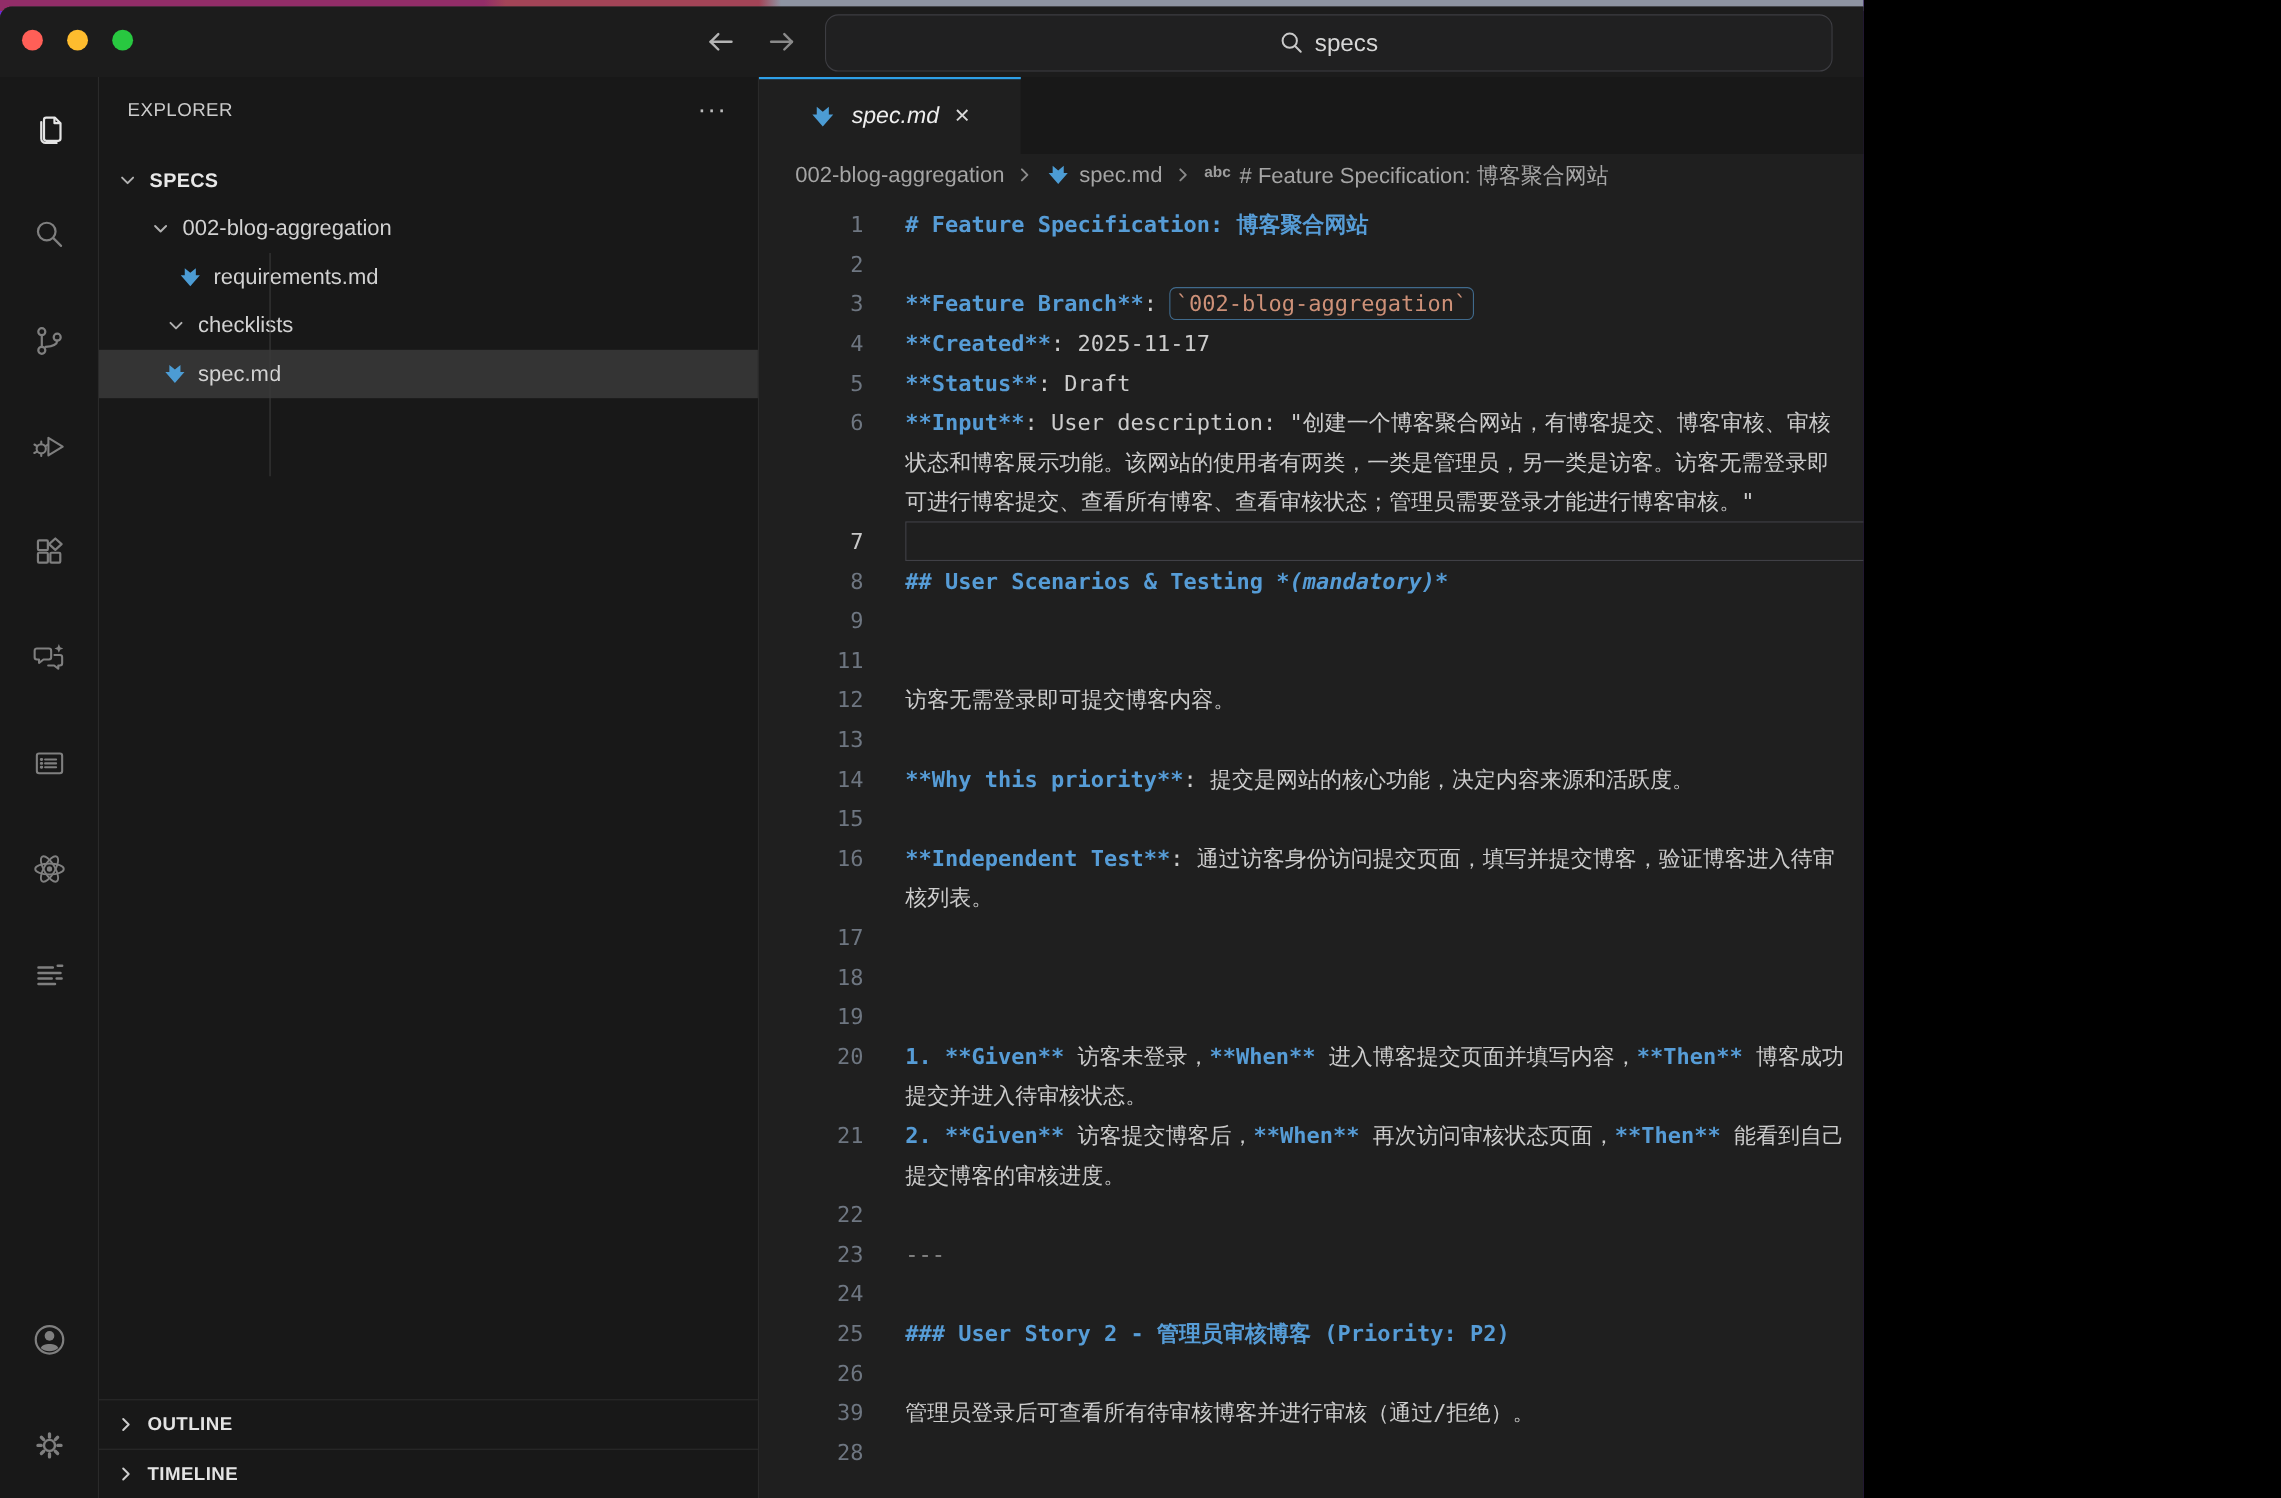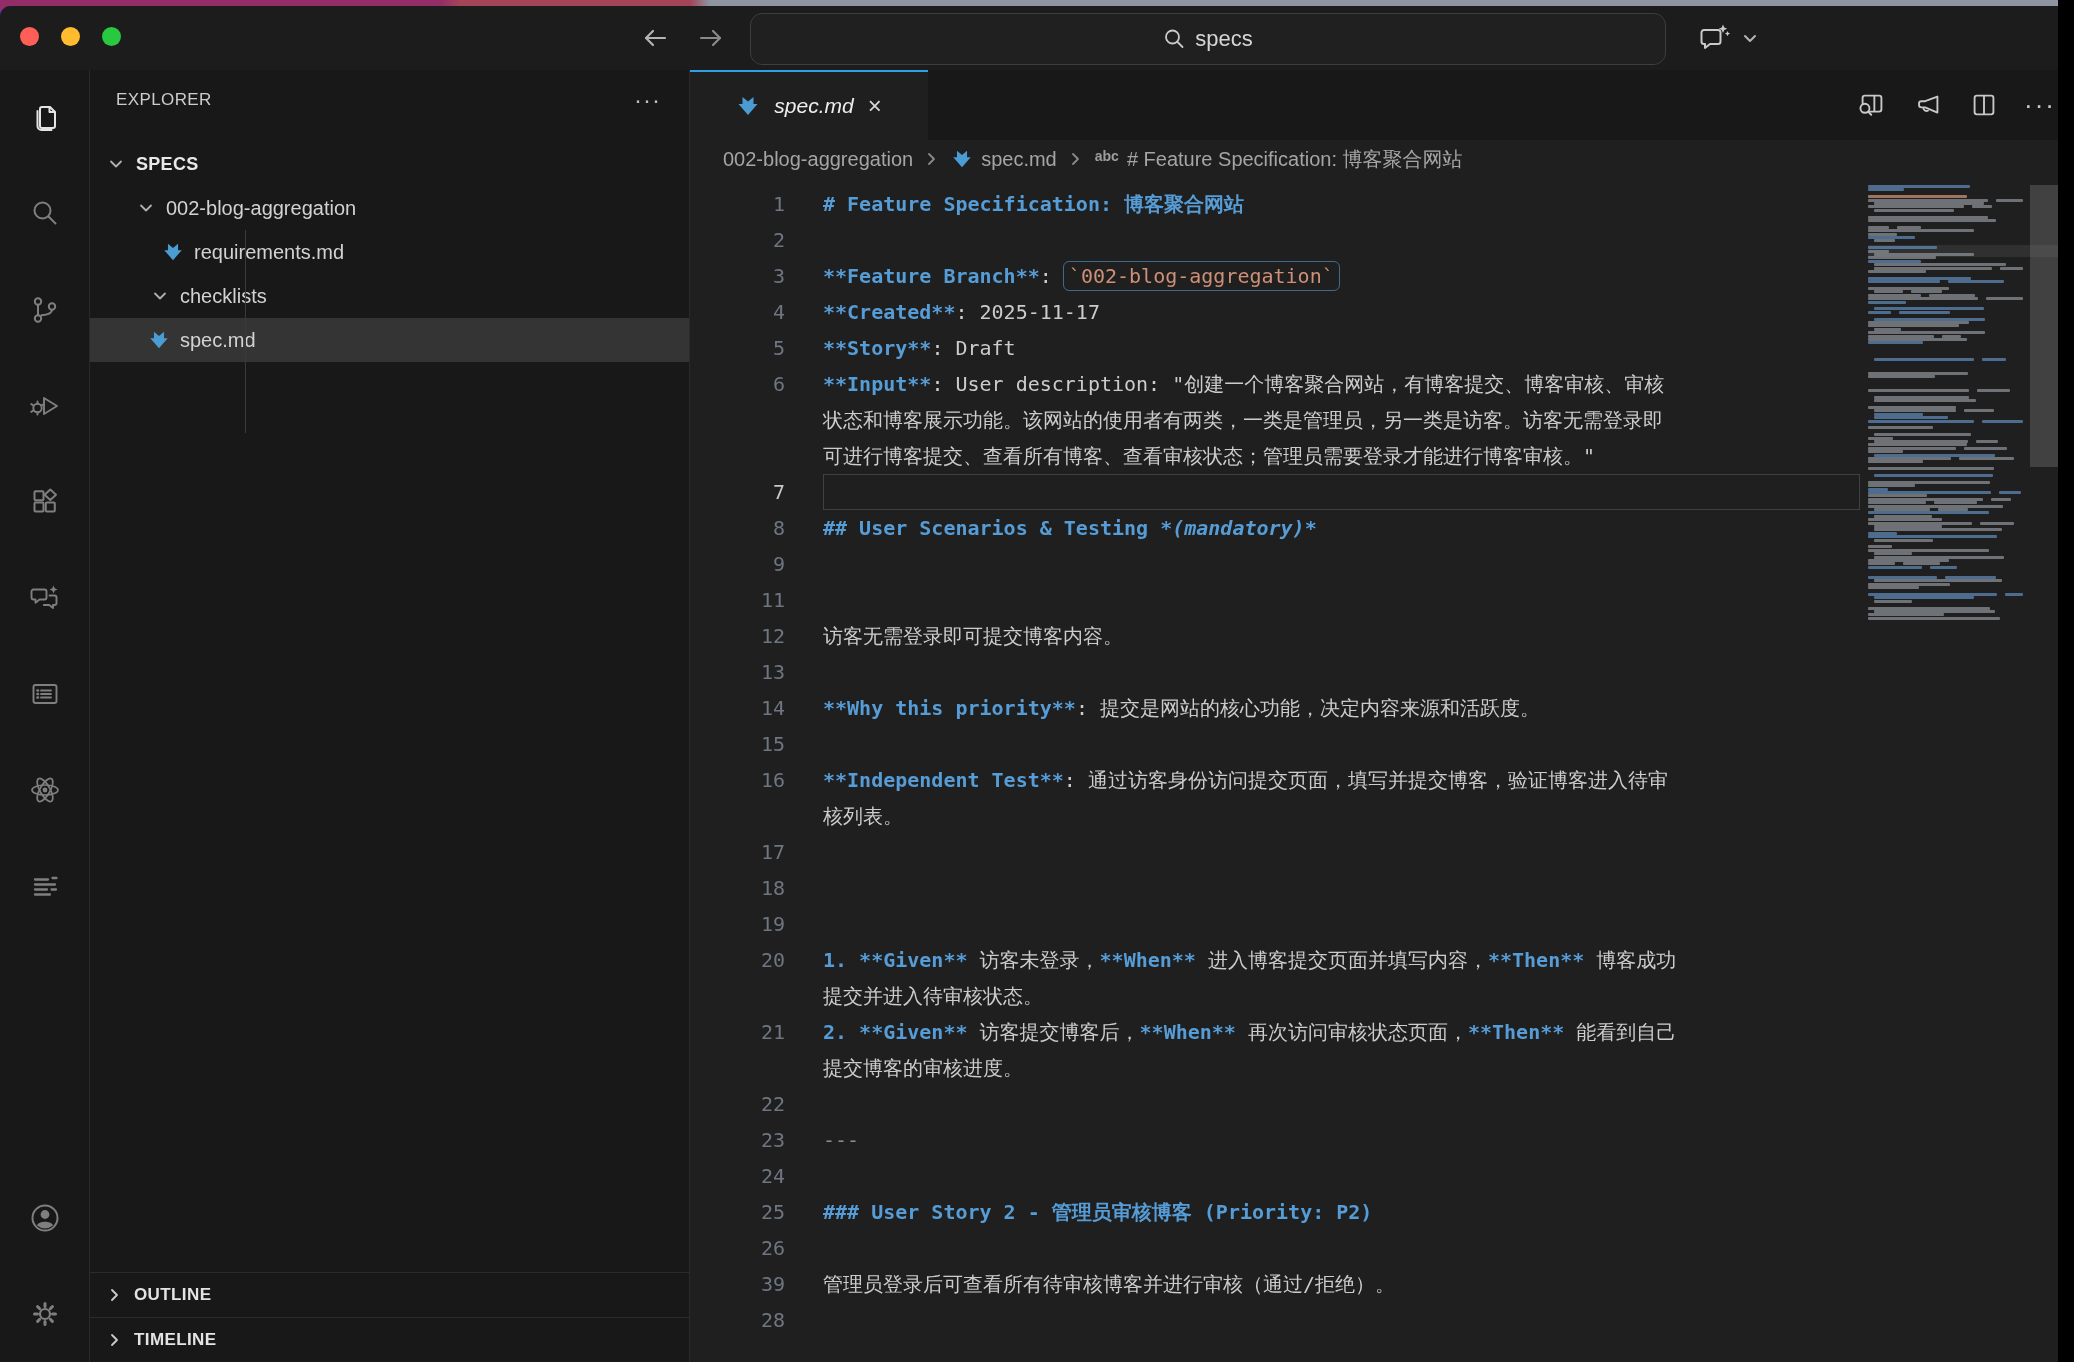--- a/index.html
+++ b/index.html
@@ -1,16 +1,16 @@
 <!DOCTYPE html>
 <html><head>
 <meta charset="utf-8">
 <style>
   html,body{margin:0;padding:0;background:#000;}
-  .screen{position:relative;width:2058px;height:1362px;overflow:hidden;
+  .screen{position:relative;width:1694px;height:1362px;overflow:hidden;
           font-family:"Liberation Sans","DejaVu Sans",sans-serif;background:#6d28d9;}
   
   .desktop-strip{position:absolute;top:0;left:0;width:2074px;height:10px;
     background:linear-gradient(to right,#922d68 0px,#922d68 440px,#a34457 460px,#a34457 690px,#8e94a2 710px,#8e94a2 100%);}
   .window{position:absolute;top:6px;left:0;width:2074px;height:1356px;background:#1f1f1f;
     border-radius:11px 11px 0 0;overflow:hidden;box-shadow:inset 0 1px 0 #474747,inset 1px 0 0 #303030,inset -1px 0 0 #303030;}
 
   
   .titlebar{position:relative;height:64px;background:#1c1c1c;}
   .traffic{position:absolute;left:20px;top:21px;display:flex;gap:22px;}
@@ -376,21 +376,21 @@
               <div class="cl">
                 <span class="ln">3</span>
                 <span class="ct"><span class="sh">**Feature Branch**</span><span class="sp">: </span><span class="sc">`002-blog-aggregation`</span></span>
               </div>
               <div class="cl">
                 <span class="ln">4</span>
                 <span class="ct"><span class="sh">**Created**</span><span class="sp">: 2025-11-17</span></span>
               </div>
               <div class="cl">
                 <span class="ln">5</span>
-                <span class="ct"><span class="sh">**Story**</span><span class="sp">: Draft</span></span>
+                <span class="ct"><span class="sh">**Status**</span><span class="sp">: Draft</span></span>
               </div>
               <div class="cl">
                 <span class="ln">6</span>
                 <span class="ct"><span class="sh">**Input**</span><span class="sp">: User description: "创建一个博客聚合网站，有博客提交、博客审核、审核</span></span>
               </div>
               <div class="cl">
                 <span class="ln"></span>
                 <span class="ct"><span class="sp">状态和博客展示功能。该网站的使用者有两类，一类是管理员，另一类是访客。访客无需登录即</span></span>
               </div>
               <div class="cl">

